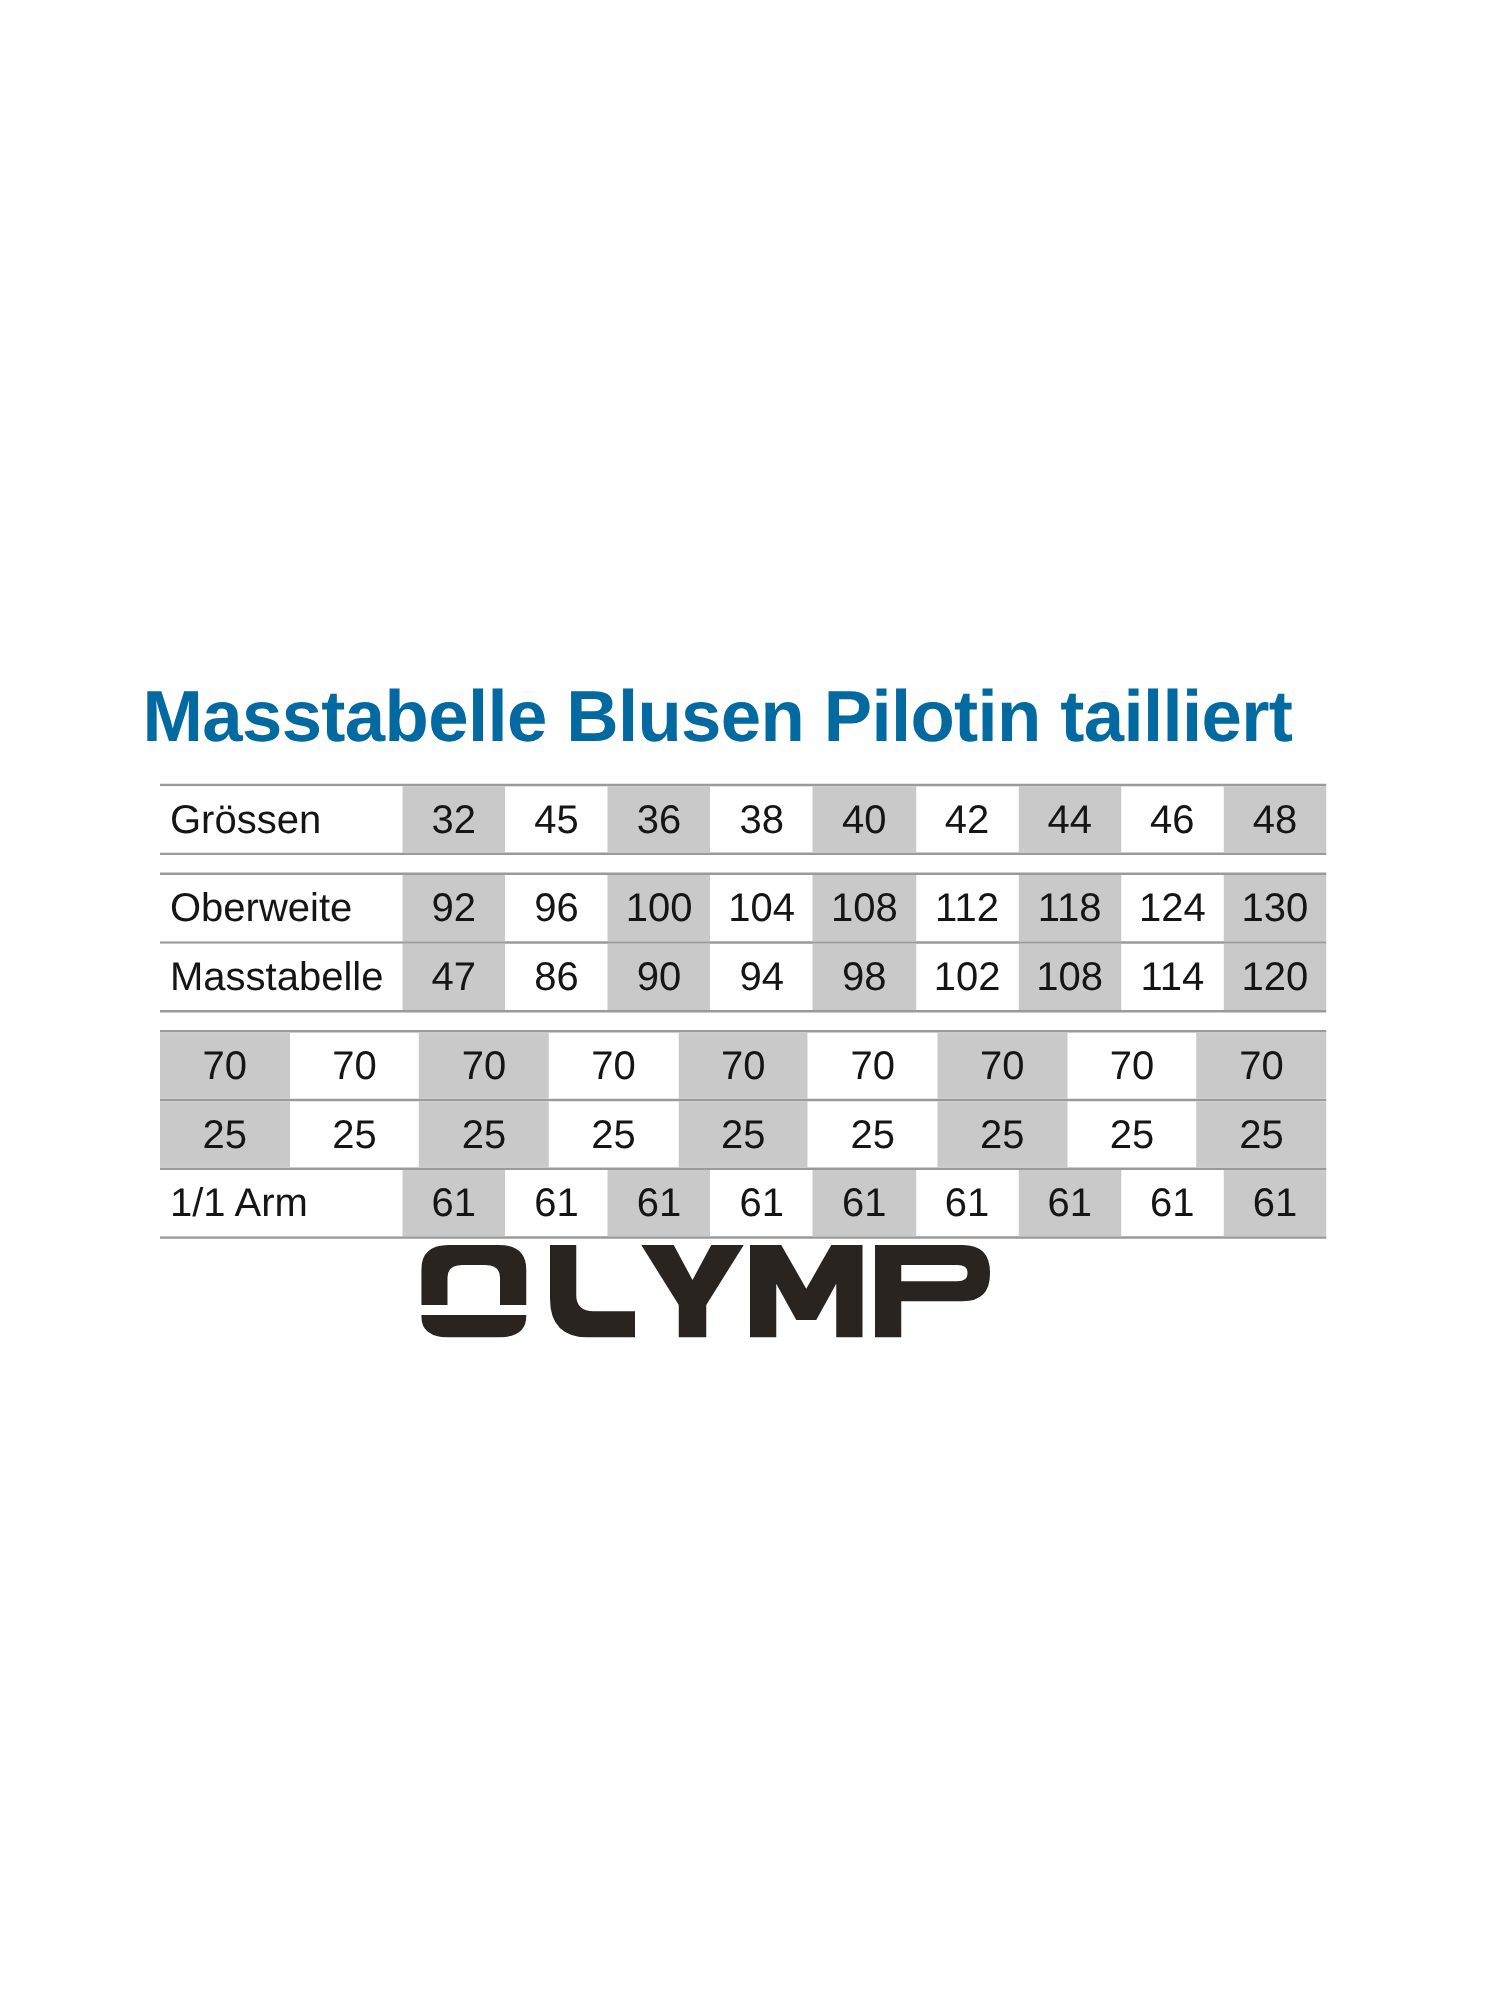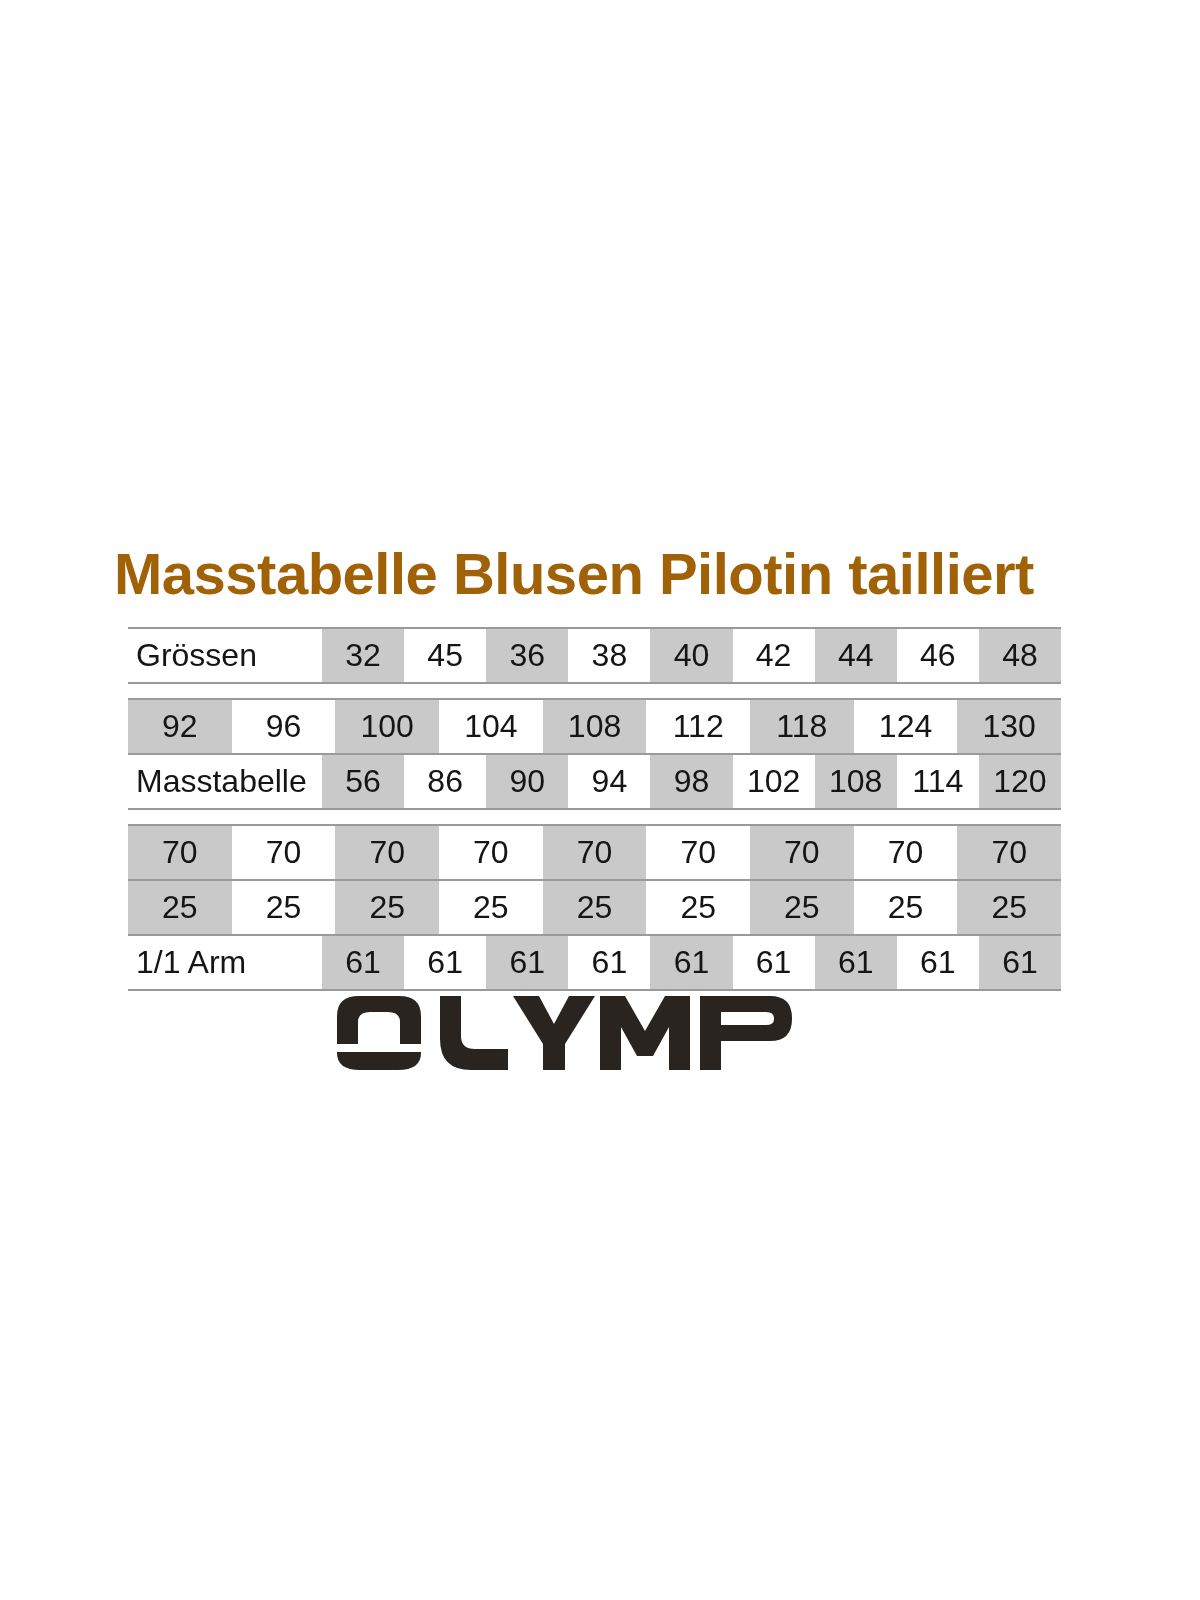--- a/index.html
+++ b/index.html
@@ -10,21 +10,21 @@
     font-family:"Liberation Sans","DejaVu Sans",sans-serif;
     overflow:hidden;
   }
   .title {
     position:absolute;
     left:114px; top:540px;
     margin:0;
     font-size:58px;
     font-weight:bold;
     letter-spacing:-0.5px;
-    color:#a16207;
+    color:#0369a1;
     white-space:nowrap;
   }
   .size-table {
     position:absolute;
     left:128px; top:627px;
     width:933px;
   }
   .table-section {
     border-bottom:2px solid var(--line,#9a9a9a);
     margin-bottom:14px;
@@ -77,33 +77,34 @@
           <div class="value-cell">38</div>
           <div class="value-cell shaded">40</div>
           <div class="value-cell">42</div>
           <div class="value-cell shaded">44</div>
           <div class="value-cell">46</div>
           <div class="value-cell shaded">48</div>
         </div>
       </div>
       <div class="table-section">
         <div class="table-row">
+          <div class="label-cell">Oberweite</div>
           <div class="value-cell shaded">92</div>
           <div class="value-cell">96</div>
           <div class="value-cell shaded">100</div>
           <div class="value-cell">104</div>
           <div class="value-cell shaded">108</div>
           <div class="value-cell">112</div>
           <div class="value-cell shaded">118</div>
           <div class="value-cell">124</div>
           <div class="value-cell shaded">130</div>
         </div>
         <div class="table-row">
           <div class="label-cell">Masstabelle</div>
-          <div class="value-cell shaded">56</div>
+          <div class="value-cell shaded">47</div>
           <div class="value-cell">86</div>
           <div class="value-cell shaded">90</div>
           <div class="value-cell">94</div>
           <div class="value-cell shaded">98</div>
           <div class="value-cell">102</div>
           <div class="value-cell shaded">108</div>
           <div class="value-cell">114</div>
           <div class="value-cell shaded">120</div>
         </div>
       </div>

